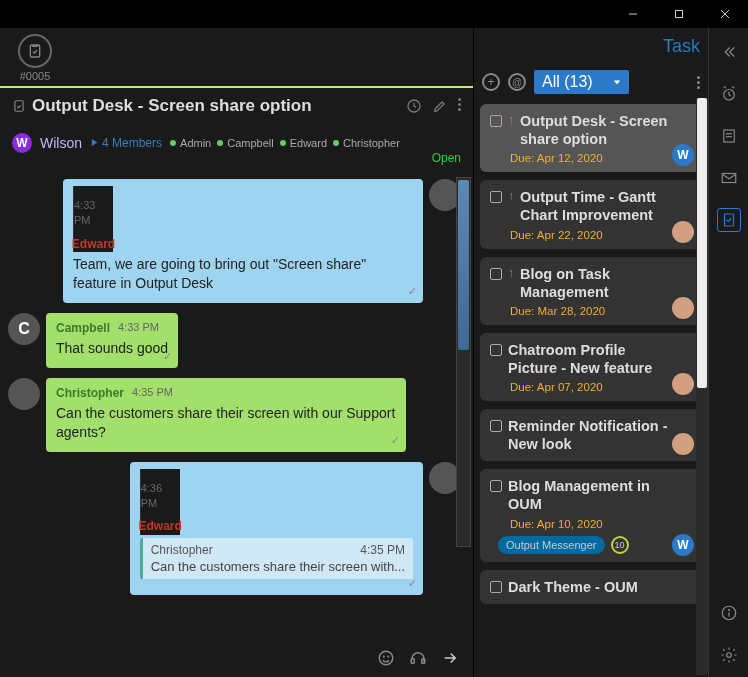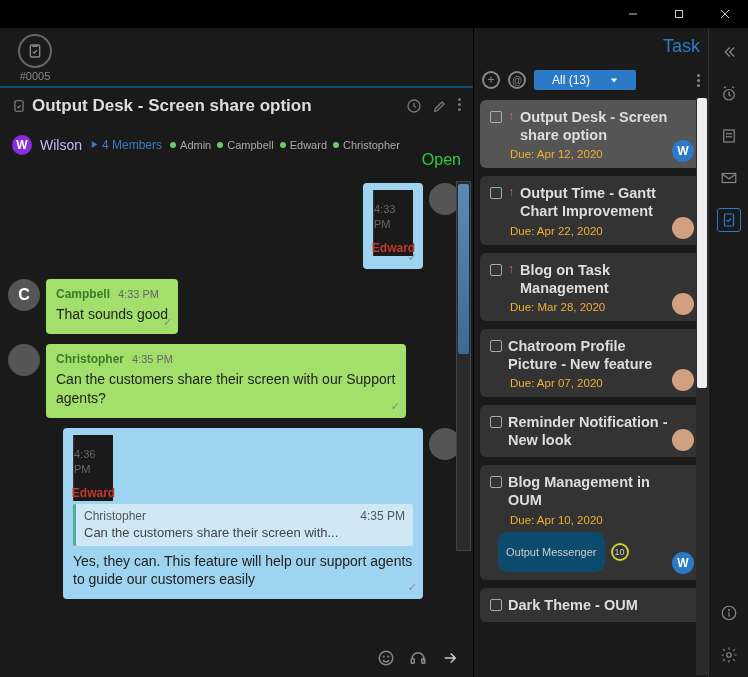--- a/index.html
+++ b/index.html
@@ -10,38 +10,38 @@
 .win-btn { width:46px; height:28px; display:flex; align-items:center; justify-content:center; color:#ccc; font-size:10px; }
 .win-btn svg { width:10px; height:10px; stroke:#ccc; stroke-width:1; fill:none; }
 
 
 .app { display:flex; height:649px; }
 .left { width:474px; background:#1a1a1a; display:flex; flex-direction:column; border-right:1px solid #000;}
 .middle { width:234px; background:#1a1a1a; display:flex; flex-direction:column; position:relative;}
 .right { width:40px; background:#1a1a1a; border-left:1px solid #333; display:flex; flex-direction:column; align-items:center; gap:18px; padding-top:12px;}
 
 
-.tabstrip { height:60px; border-bottom:2px solid #0c4a6e; display:flex; align-items:flex-end; padding-left:10px;}
+.tabstrip { height:60px; border-bottom:2px solid #bef264; display:flex; align-items:flex-end; padding-left:10px;}
 .tab { display:flex; flex-direction:column; align-items:center; padding:4px 8px; color:#888; font-size:11px;}
 .tab-circle { width:34px; height:34px; border:2px solid #666; border-radius:50%; display:flex; align-items:center; justify-content:center; margin-bottom:2px;}
 .tab-circle svg{ width:16px; height:16px; stroke:#888; fill:none; stroke-width:2;}
 
 
 .conv-head { padding:8px 12px 6px 12px;}
 .conv-title-row { display:flex; align-items:center; gap:6px;}
 .conv-title-row .tic { width:14px; height:14px; }
 .conv-title { font-size:17px; font-weight:600; color:#ddd;}
 .head-actions { margin-left:auto; display:flex; gap:10px; color:#777;}
 .head-actions svg{ width:16px; height:16px; stroke:#777; fill:none; stroke-width:2;}
 .conv-sub { display:flex; align-items:center; gap:8px; margin-top:4px; font-size:12px; color:#aaa;}
 .avatar-w { width:20px; height:20px; border-radius:50%; background:#8a2be2; color:#fff; display:flex; align-items:center; justify-content:center; font-size:12px; font-weight:600;}
 .members { color:#3a7cbf; display:flex; align-items:center; gap:3px;}
 .members svg{width:9px;height:9px;fill:#3a7cbf;}
 .dot { width:6px; height:6px; border-radius:50%; background:#6c6; display:inline-block; margin-right:2px;}
-.open { color:#2ecc40; margin-left:auto; font-size:16px;margin-top:31px;}
+.open { color:#2ecc40; margin-left:auto; font-size:12px;margin-top:31px;}
 
 
 .msgs { flex:1; overflow:hidden; padding:8px 12px 0 8px; position:relative;}
 .msg { display:flex; margin-bottom:10px; align-items:flex-start;}
 .msg.right-side { justify-content:flex-end; }
 .msg .av { width:32px; height:32px; border-radius:50%; background:#555; flex-shrink:0;}
 .msg.right-side .av{ margin-left:6px;}
 .msg:not(.right-side) .av{ margin-right:6px;}
 .av-c { background:#8a2be2; color:#fff; display:flex; align-items:center; justify-content:center; font-weight:600; font-size:16px;}
 .av-img { background:#d0a080;}
@@ -62,37 +62,37 @@
 .msg-scroll .thumb{ position:absolute; top:2px; left:1px; right:1px; height:170px; background:linear-gradient(#5a8ab5,#3a6a95); border-radius:2px;}
 
 .msg-footer { display:flex; justify-content:flex-end; gap:14px; padding:4px 14px 10px 0; color:#888;}
 .msg-footer svg{width:18px;height:18px;stroke:#888;fill:none;stroke-width:2;}
 
 
 .task-head { display:flex; align-items:center; height:36px; padding:0 8px;justify-content:flex-end; }
 .task-title { color:#2a7ac8; font-size:18px; margin-left:auto; }
 .task-tools { display:flex; align-items:center; gap:8px; padding:6px 8px 10px 8px;}
 .tool-ic { width:18px; height:18px; border:2px solid #888; border-radius:50%; display:flex; align-items:center; justify-content:center; color:#888; font-size:12px;}
-.filter { background:#2a7ac8; color:#fff; font-size:12px; padding:3px 18px; border-radius:2px; display:flex; align-items:center; gap:20px;}
+.filter { background:#2a7ac8; color:#fff; font-size:16px; padding:3px 8px; border-radius:2px; display:flex; align-items:center; gap:20px;}
 .filter svg{width:8px;height:8px;fill:#fff;}
 .dots3 { margin-left:auto; color:#888; letter-spacing:2px; font-size:14px; display:flex; flex-direction:column; gap:2px;}
 .dots3 span{width:3px;height:3px;background:#888;border-radius:50%;}
 
 .task-list { flex:1; overflow:hidden; padding:0 6px 6px 6px; display:flex; flex-direction:column; gap:8px;}
 .task-card { background:#333; border-radius:6px; padding:8px 10px 8px 10px; position:relative; font-size:14px; color:#ddd;}
 .task-card.sel { background:#555;}
 .tc-row1 { display:flex; align-items:flex-start; gap:6px;}
 .tc-chk { width:12px; height:12px; border:1.5px solid #aaa; border-radius:2px; margin-top:3px; flex-shrink:0;}
 .tc-pri { color:#d66; font-size:12px; margin-top:1px;}
 .tc-title { font-size:14.5px; font-weight:600; line-height:1.25; padding-right:22px;}
 .tc-due { color:#f0b030; font-size:11.5px; margin-top:4px; margin-left:20px;}
 .tc-av { position:absolute; right:8px; bottom:6px; width:22px; height:22px; border-radius:50%; background:#d0a080;}
 .tc-av.w { background:#2a7ac8; color:#fff; display:flex; align-items:center; justify-content:center; font-size:12px; font-weight:600;}
 .tc-extra { display:flex; align-items:center; gap:6px; margin-top:6px; margin-left:8px;}
-.tc-chip { background:#0c4a6e; color:#ccc; font-size:11px; padding:14px 8px; border-radius:10px;}
+.tc-chip { background:#0369a1; color:#ccc; font-size:11px; padding:3px 8px; border-radius:10px;}
 .tc-ring { width:18px; height:18px; border-radius:50%; border:2px solid #c9d030; display:flex; align-items:center; justify-content:center; font-size:9px; color:#ccc;}
 
 .task-scroll { position:absolute; right:0; top:70px; width:12px; bottom:2px; background:#2a2a2a;}
 .task-scroll .thumb{ position:absolute; top:0; left:1px; right:1px; height:290px; background:#eee; border-radius:2px;}
 
 
 .rail-ic { width:24px; height:24px; display:flex; align-items:center; justify-content:center; }
 .rail-ic svg{ width:18px; height:18px; stroke:#888; fill:none; stroke-width:1.6;}
 .rail-ic.active svg{ stroke:#2a7ac8;}
 .rail-ic.active{ border:1px solid #2a7ac8; border-radius:3px;}
@@ -180,20 +180,21 @@
     <div class="msgs" id="msgs">
       <div class="msg-scroll">
           <div class="thumb"></div>
         </div>
     <div class="msg right-side">
           <div class="bubble blue">
             <div class="bhead right">
               <span class="ts">4:33 PM</span>
               <span class="nm nm-red">Edward</span>
             </div>
+            <div>Team, we are going to bring out "Screen share" feature in Output Desk</div>
             <span class="tick">✓</span>
           </div>
           <div class="av av-img"></div>
         </div>
         <div class="msg">
           <div class="av av-c">C</div>
           <div class="bubble green">
             <div class="bhead">
               <span class="nm nm-grn">Campbell</span>
               <span class="ts">4:33 PM</span>
@@ -219,21 +220,20 @@
               <span class="ts">4:36 PM</span>
               <span class="nm nm-red">Edward</span>
             </div>
             <div class="quote">
               <div class="qn">
                 <span>Christopher</span>
                 <span>4:35 PM</span>
               </div>
               <div>Can the customers share their screen with...</div>
             </div>
-            <div>Yes, they can. This feature will help our support agents to guide our customers easily</div>
             <span class="tick">✓</span>
           </div>
           <div class="av av-img"></div>
         </div>
       </div>
 
     <div class="msg-footer">
       <svg viewBox="0 0 24 24">
           <circle cx="12" cy="12" r="9"></circle>
           <circle cx="9" cy="10" r="0.5" fill="#888"></circle>

